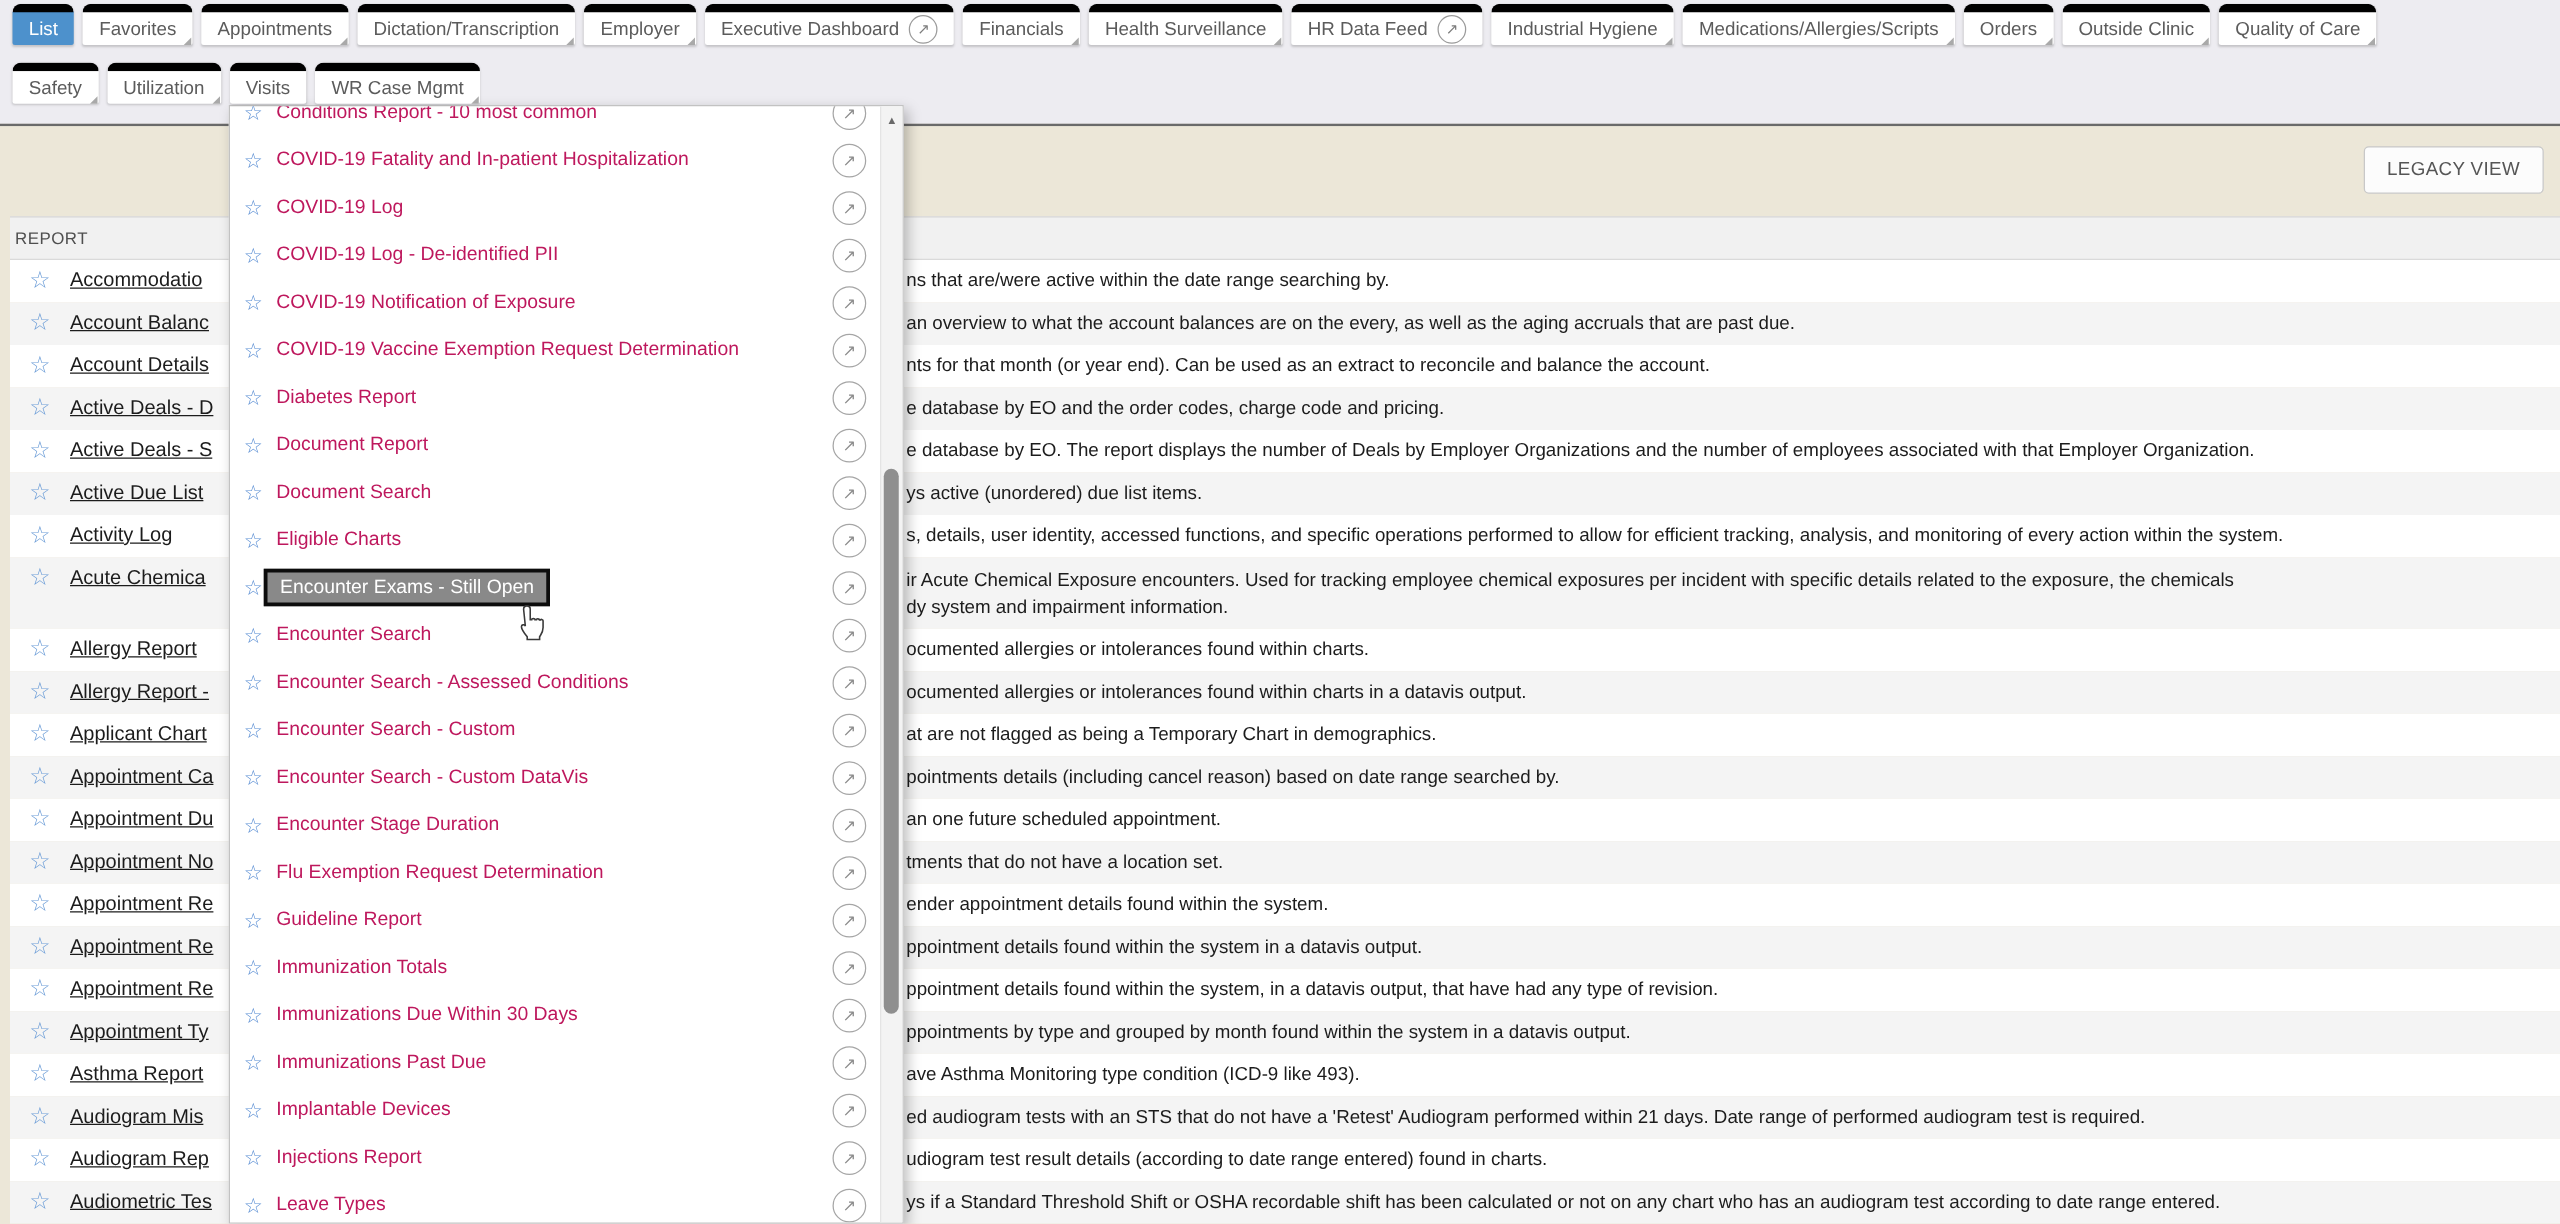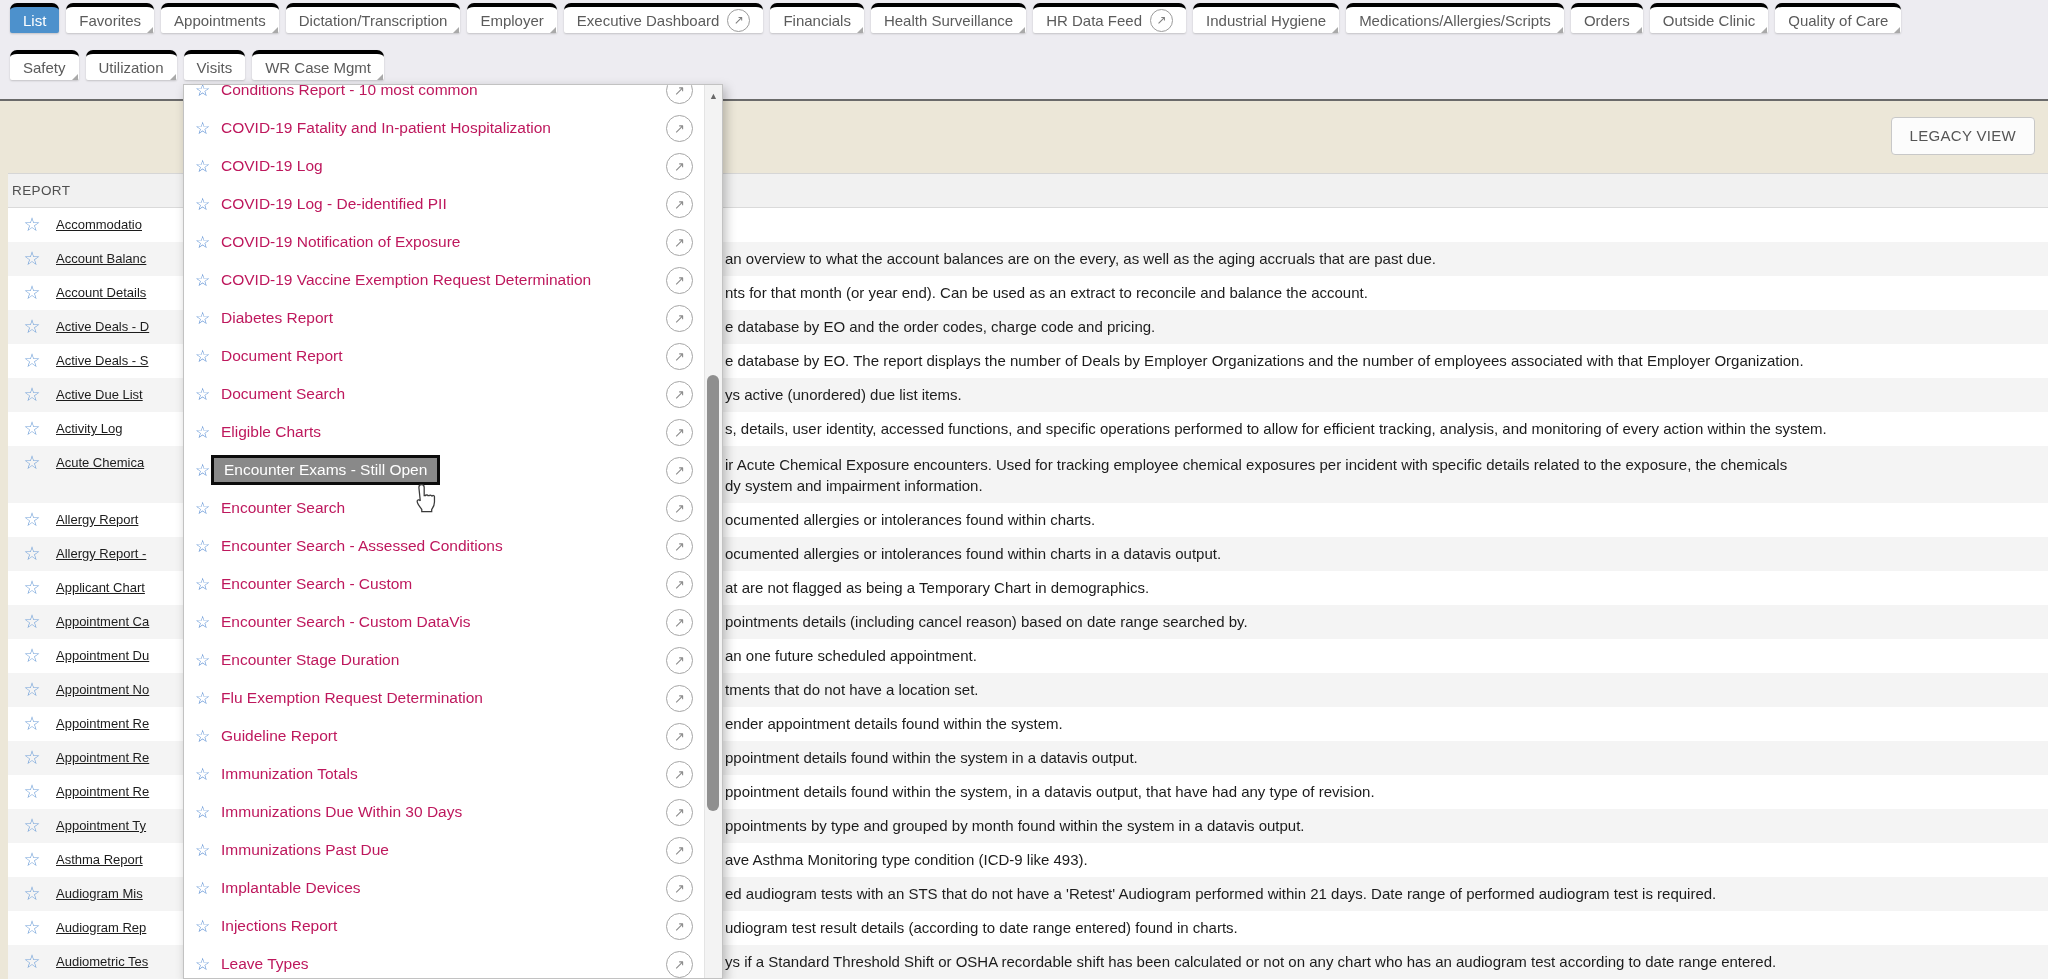--- a/index.html
+++ b/index.html
@@ -9,21 +9,21 @@
     -webkit-font-smoothing:antialiased;
   }
   
   #topbar{position:absolute;left:0;top:0;width:2048px;height:99px;background:#edecf1;z-index:1;}
   #darkline{position:absolute;left:0;top:99px;width:2048px;height:2px;background:#6a6a6a;z-index:1;}
   .tabrow{position:absolute;left:10px;display:flex;gap:7px;z-index:30;}
   #tabrow1{top:3px;}
   #tabrow2{top:50px;}
   .tab{
     position:relative;height:26px;background:#fff;
-    border-top:4px solid #000000;border-radius:7px 7px 2px 2px;
+    border-top:7px solid #000000;border-radius:7px 7px 2px 2px;
     padding:0 13px;font-size:15px;color:#5b5b5b;
     box-shadow:0 1px 2px rgba(0,0,0,.18);
     display:flex;align-items:center;gap:8px;white-space:nowrap;cursor:default;
   }
   .tab.active{background:#4d91cc;color:#fff;}
   .fold{
     position:absolute;right:1px;bottom:0;width:0;height:0;
     border-left:6px solid transparent;border-bottom:6px solid #a9a9a9;
   }
   .extc{
@@ -42,21 +42,21 @@
   #thead{
     height:33px;line-height:33px;background:#f1f1f1;
     border-top:1px solid #d6d6d6;border-bottom:1px solid #dadada;
     color:#4f4f4f;font-size:13.5px;letter-spacing:.4px;padding-left:4px;
   }
   .trow{position:relative;overflow:hidden;display:flex;height:34px;line-height:34px;}
   .trow:nth-child(odd){background:#ffffff;}
   .trow:nth-child(even){background:#f4f4f4;}
   .trow.tall{height:57px;}
   .star-cell{width:48px;text-align:center;color:#6f9fd8;font-size:19px;flex:0 0 auto;cursor:pointer;}
-  .name-cell{width:126px;overflow:hidden;white-space:nowrap;flex:0 0 auto;font-size:13px;}
+  .name-cell{width:126px;overflow:hidden;white-space:nowrap;flex:0 0 auto;font-size:16px;}
   .name-link{color:#1c1c1c;text-decoration:underline;cursor:pointer;}
   .desc{position:absolute;left:717px;top:0;white-space:nowrap;font-size:15px;color:#1c1c1c;line-height:34px;}
   .tall .desc{line-height:21px;top:8px;}
   
   #panel{
     position:absolute;left:183px;top:84px;width:540px;height:895px;z-index:20;
     background:#fff;border:1px solid #c2c2c2;box-shadow:3px 4px 10px rgba(0,0,0,.25);
     overflow:hidden;box-sizing:border-box;
   }
   #menu{margin:-14px 17px 0 0;}
@@ -157,20 +157,23 @@
   </div>
 
 <button id="legacy">LEGACY VIEW</button>
 
 <div id="rtable">
   <div id="thead">REPORT</div>
   <div id="rows">
       <div class="trow">
         <span class="star-cell">☆</span>
         <span class="name-cell"><span class="name-link">Accommodatio</span></span>
+        <div class="desc">
+          <div>ns that are/were active within the date range searching by.</div>
+        </div>
       </div>
       <div class="trow">
         <span class="star-cell">☆</span>
         <span class="name-cell"><span class="name-link">Account Balanc</span></span>
         <div class="desc">
           <div>an overview to what the account balances are on the every, as well as the aging accruals that are past due.</div>
         </div>
       </div>
       <div class="trow">
         <span class="star-cell">☆</span>

